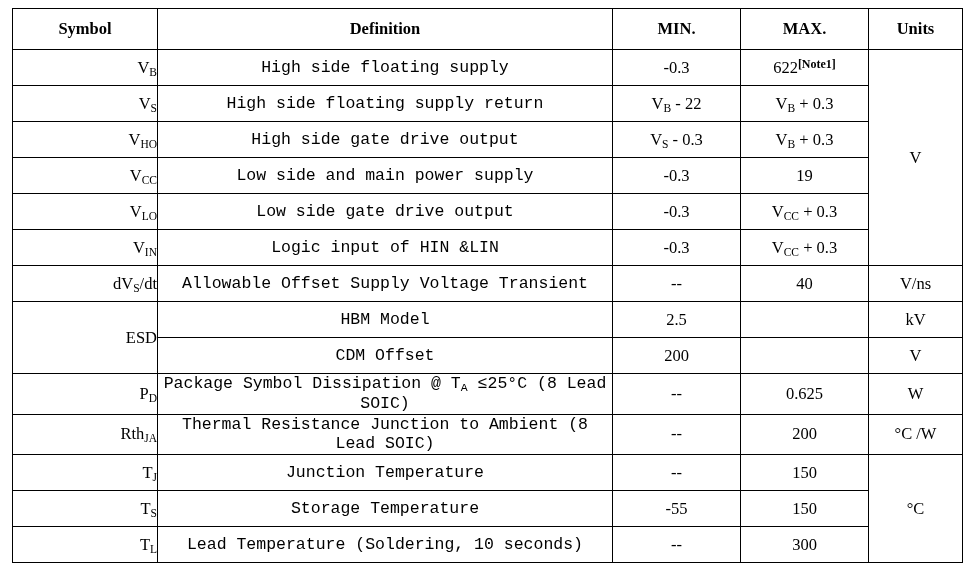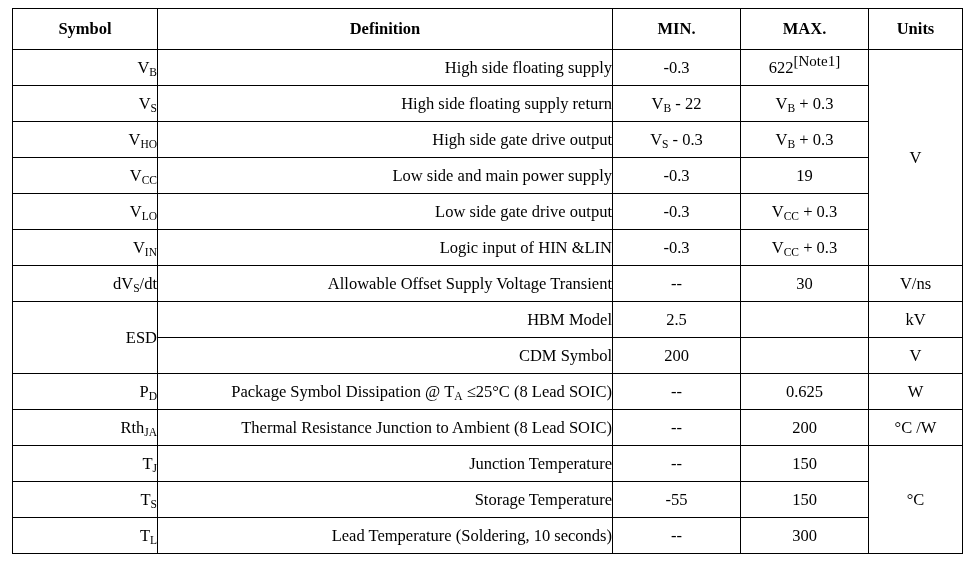--- a/index.html
+++ b/index.html
@@ -45,39 +45,40 @@
     font-weight: bold;
     text-align: center;
     height: 40px;
     font-size: 17px;
   }
   td.sym {
     text-align: right;
     height: 35px;
   }
   td.def {
-    text-align: right;
+    text-align: center;
     padding-left: 9px;
     height: 35px;
+    font-family: Liberation Mono, monospace;
   }
   td.num {
     text-align: center;
     height: 35px;
   }
   td.unit {
     text-align: center;
   }
   sub {
     font-size: 11.5px;
     vertical-align: -0.22em;
     line-height: 0;
   }
   sup.note {
-    font-size: 15px;
-    font-weight: normal;
+    font-size: 12px;
+    font-weight: bold;
     vertical-align: 0.45em;
     line-height: 0;
     text-align: right;
   }
   .nowrap { white-space: nowrap; }
 </style>
 </head>
 <body>
 
 <div class="sheet">
@@ -168,34 +169,34 @@
           <span>V</span><sub>CC</sub><span> + 0.3</span>
         </td>
       </tr>
 
       <tr>
         <td class="sym">
           <span>dV</span><sub>S</sub><span>/dt</span>
         </td>
         <td class="def">Allowable Offset Supply Voltage Transient</td>
         <td class="num">--</td>
-        <td class="num">30</td>
+        <td class="num">40</td>
         <td class="unit">V/ns</td>
       </tr>
 
       <tr>
         <td class="sym" rowspan="2">ESD</td>
         <td class="def">HBM Model</td>
         <td class="num">2.5</td>
         <td class="num"></td>
         <td class="unit">kV</td>
       </tr>
 
       <tr>
-        <td class="def">CDM Symbol</td>
+        <td class="def">CDM Offset</td>
         <td class="num">200</td>
         <td class="num"></td>
         <td class="unit">V</td>
       </tr>
 
       <tr>
         <td class="sym">
           <span>P</span><sub>D</sub>
         </td>
         <td class="def">

